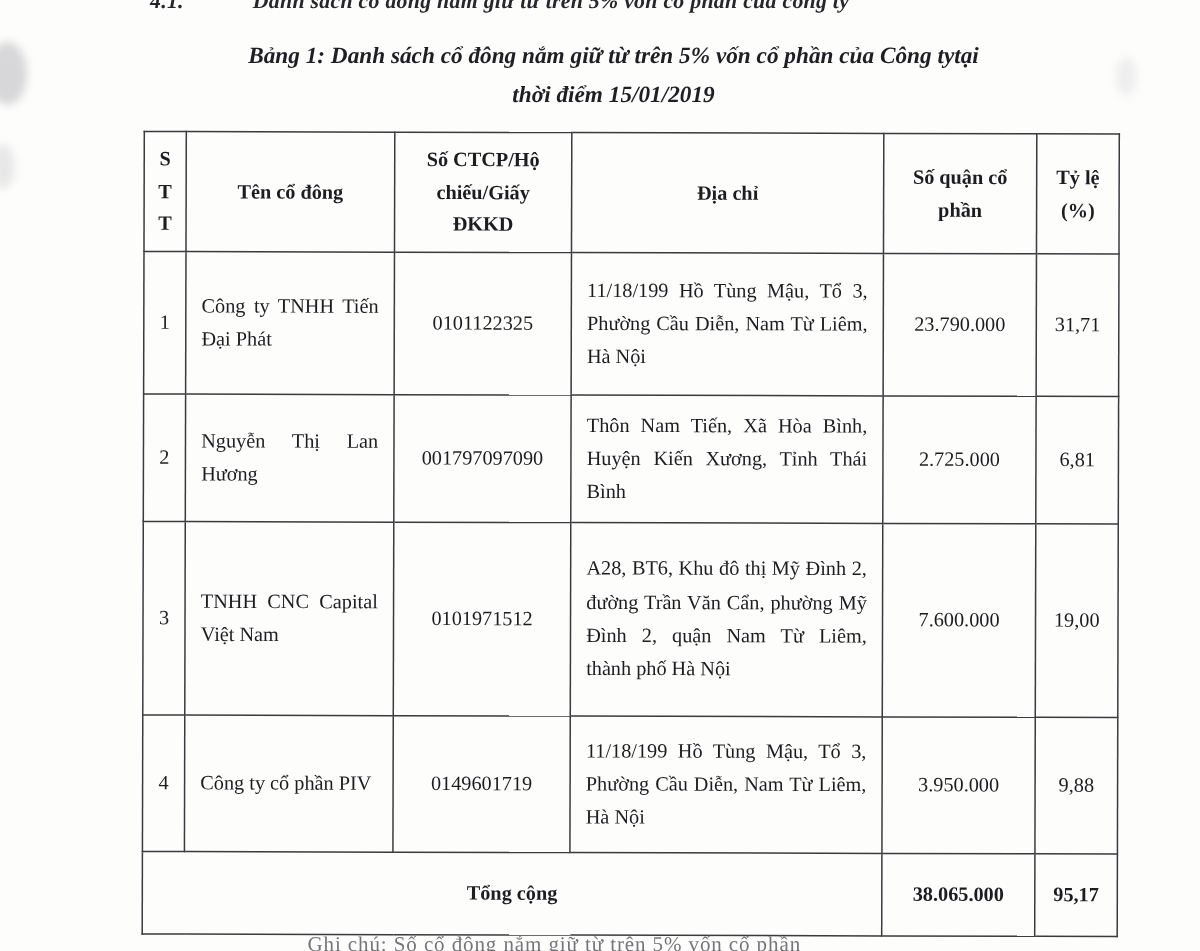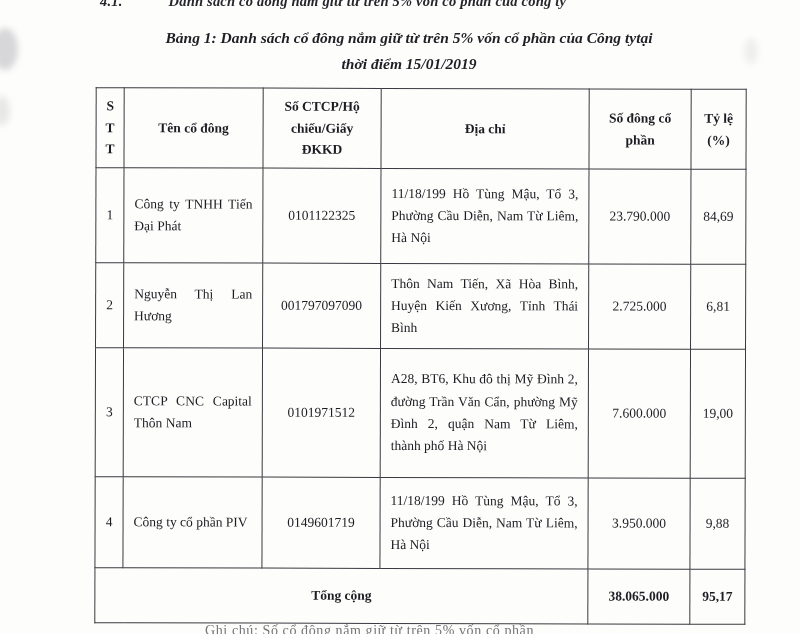--- a/index.html
+++ b/index.html
@@ -123,45 +123,45 @@
     <col style="width:55px">
   </colgroup>
   <tbody>
     <tr style="height:80px">
       <th class="stt-header">S
 T
 T</th>
       <th>Tên cổ đông</th>
       <th>Số CTCP/Hộ chiếu/Giấy ĐKKD</th>
       <th>Địa chỉ</th>
-      <th>Số đông cổ phần</th>
+      <th>Số quận cổ phần</th>
       <th>Tỷ lệ (%)</th>
     </tr>
 
     <tr style="height:95px">
       <td class="cell-center">1</td>
       <td class="cell-justify">Công ty TNHH Tiến Đại Phát</td>
       <td class="cell-center">0101122325</td>
       <td class="cell-justify">11/18/199 Hồ Tùng Mậu, Tổ 3, Phường Cầu Diễn, Nam Từ Liêm, Hà Nội</td>
       <td class="cell-center">23.790.000</td>
-      <td class="cell-center">84,69</td>
+      <td class="cell-center">31,71</td>
     </tr>
 
     <tr style="height:85px">
       <td class="cell-center">2</td>
       <td class="cell-justify">Nguyễn Thị Lan Hương</td>
       <td class="cell-center">001797097090</td>
       <td class="cell-justify">Thôn Nam Tiến, Xã Hòa Bình, Huyện Kiến Xương, Tỉnh Thái Bình</td>
       <td class="cell-center">2.725.000</td>
       <td class="cell-center">6,81</td>
     </tr>
 
     <tr style="height:129px">
       <td class="cell-center">3</td>
-      <td class="cell-justify">CTCP CNC Capital Thôn Nam</td>
+      <td class="cell-justify">TNHH CNC Capital Việt Nam</td>
       <td class="cell-center">0101971512</td>
       <td class="cell-justify">A28, BT6, Khu đô thị Mỹ Đình 2, đường Trần Văn Cẩn, phường Mỹ Đình 2, quận Nam Từ Liêm, thành phố Hà Nội</td>
       <td class="cell-center">7.600.000</td>
       <td class="cell-center">19,00</td>
     </tr>
 
     <tr style="height:91px">
       <td class="cell-center">4</td>
       <td class="cell-justify">Công ty cổ phần PIV</td>
       <td class="cell-center">0149601719</td>

